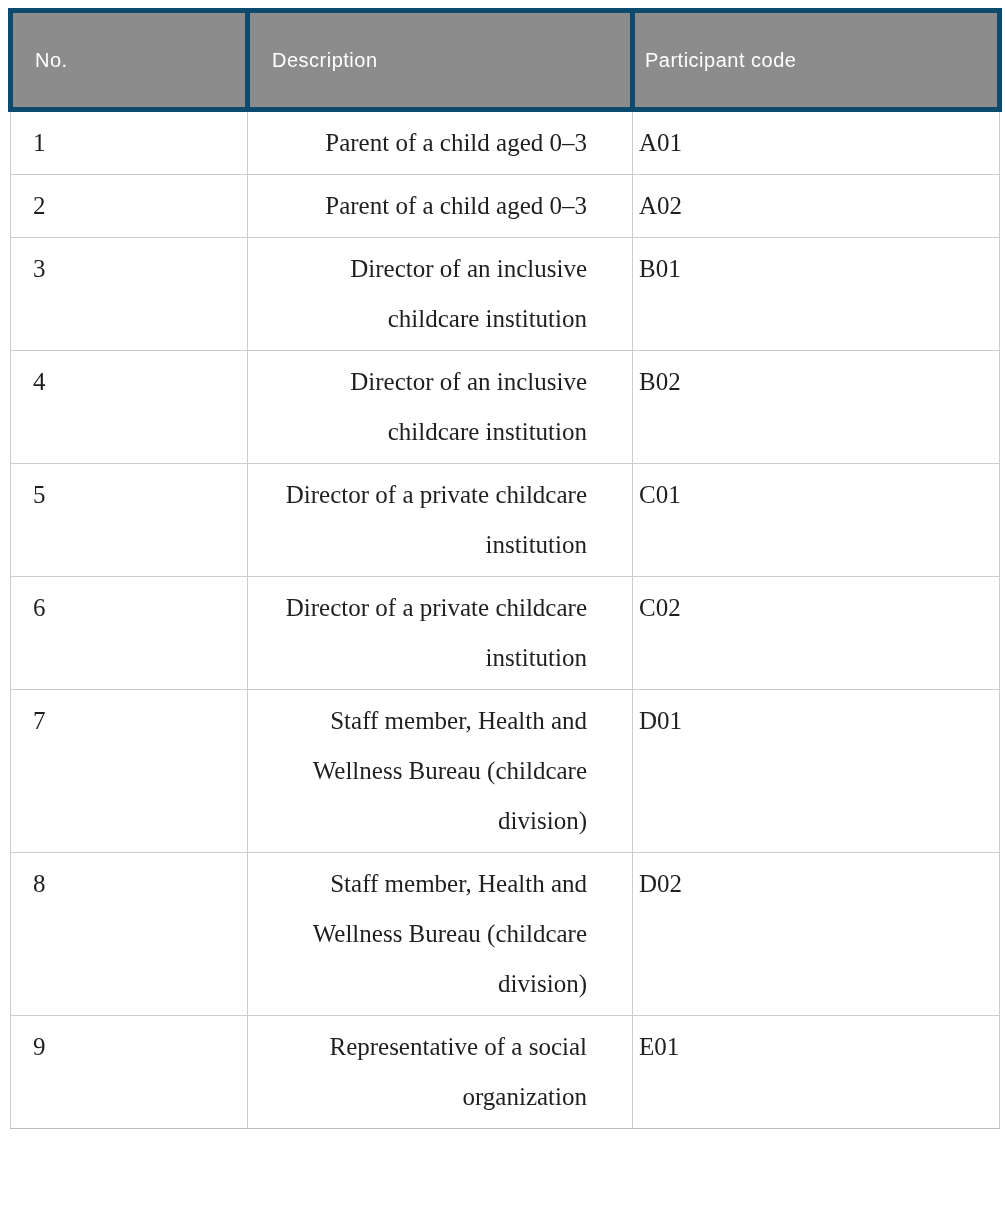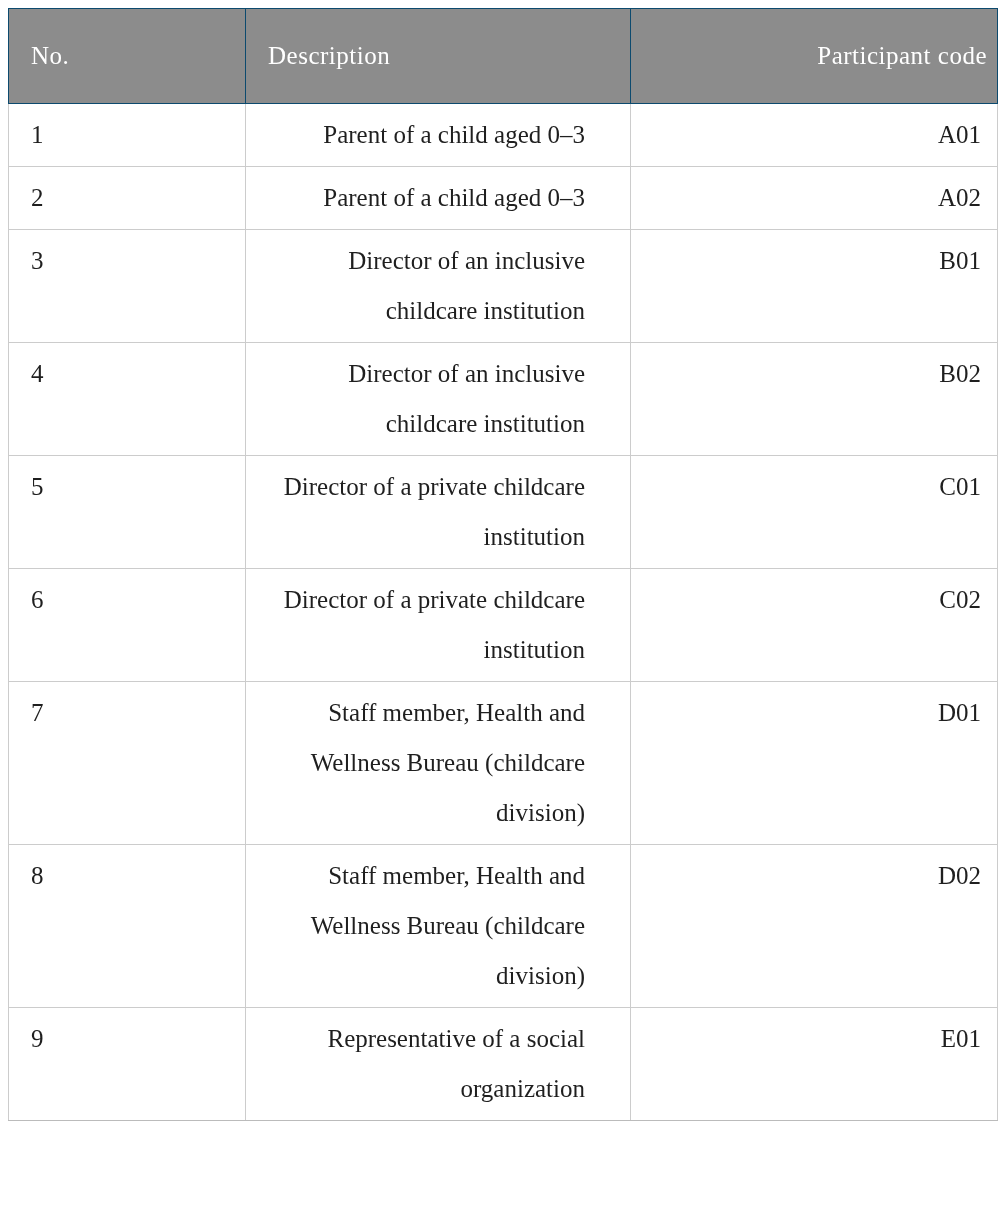--- a/index.html
+++ b/index.html
@@ -19,34 +19,34 @@
     width: 989px;
     table-layout: fixed;
   }
   col.c-no   { width: 237px; }
   col.c-desc { width: 385px; }
   col.c-code { width: 367px; }
 
   thead th {
     background: #8c8c8c;
     color: #ffffff;
-    font-family: Liberation Serif, serif;
+    font-family: Liberation Sans, sans-serif;
     font-weight: 400;
-    font-size: 25px;
+    font-size: 20px;
     letter-spacing: 0.5px;
     height: 64px;
     vertical-align: middle;
-    border: 1px solid #0c4a6e;
+    border: 5px solid #0c4a6e;
   }
   thead th.h-no, thead th.h-desc {
     text-align: left;
     padding-left: 22px;
   }
   thead th.h-code {
-    text-align: right;
+    text-align: left;
     padding: 15px 10px;
   }
 
   tbody td {
     border: 1px solid #cccccc;
     font-size: 25px;
     line-height: 50px;
     color: #1f1f1f;
     vertical-align: top;
     padding-top: 6px;
@@ -56,21 +56,21 @@
   td.col-no {
     padding-left: 22px;
     text-align: left;
   }
   td.col-desc {
     padding-left: 23px;
     padding-right: 45px;
     text-align: right;
   }
   td.col-code {
-    text-align: right;
+    text-align: left;
     padding-left: 6px;
     padding-right: 16px;
   }
   tbody tr:last-child td {
     border-bottom: 1px solid #bbbbbb;
   }
 </style>
 </head>
 <body>
 

